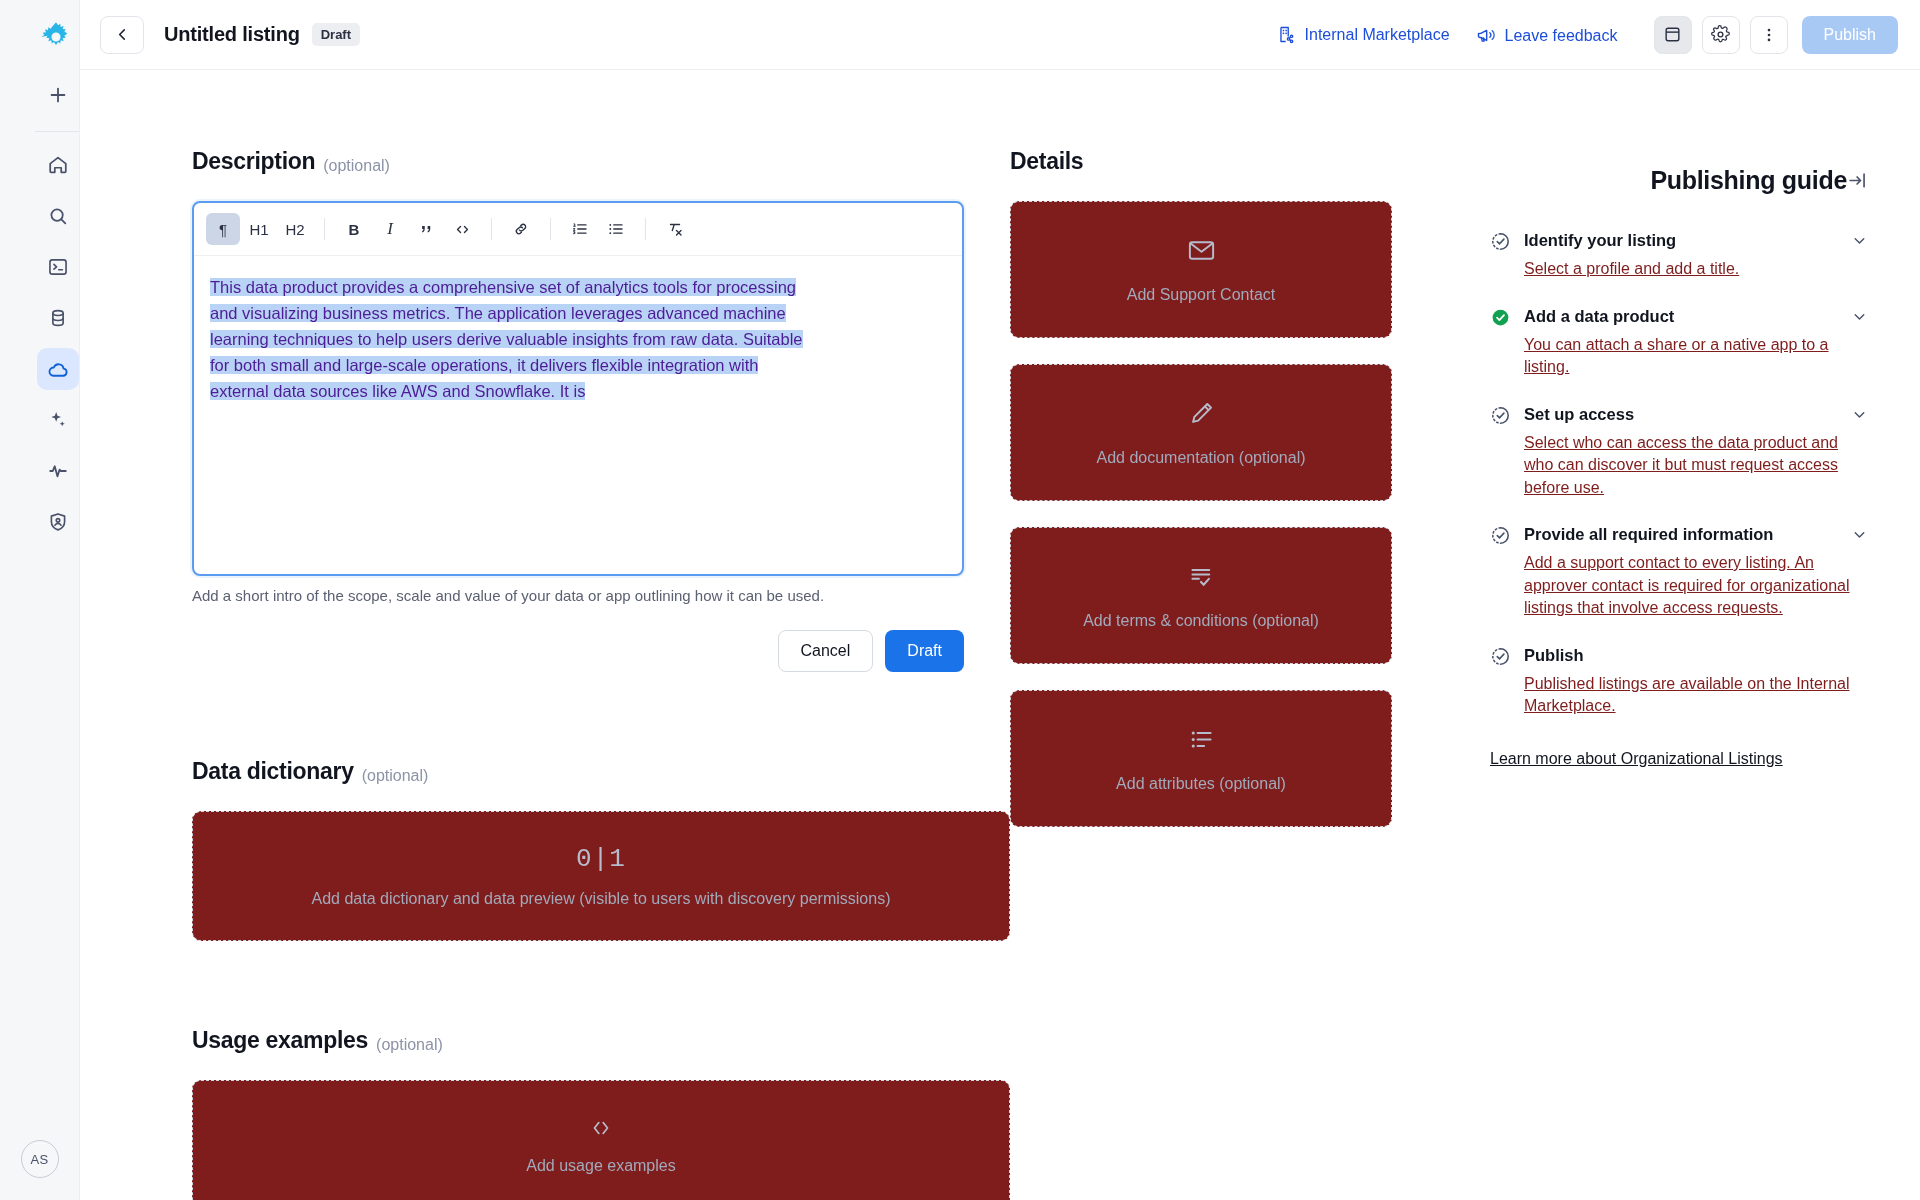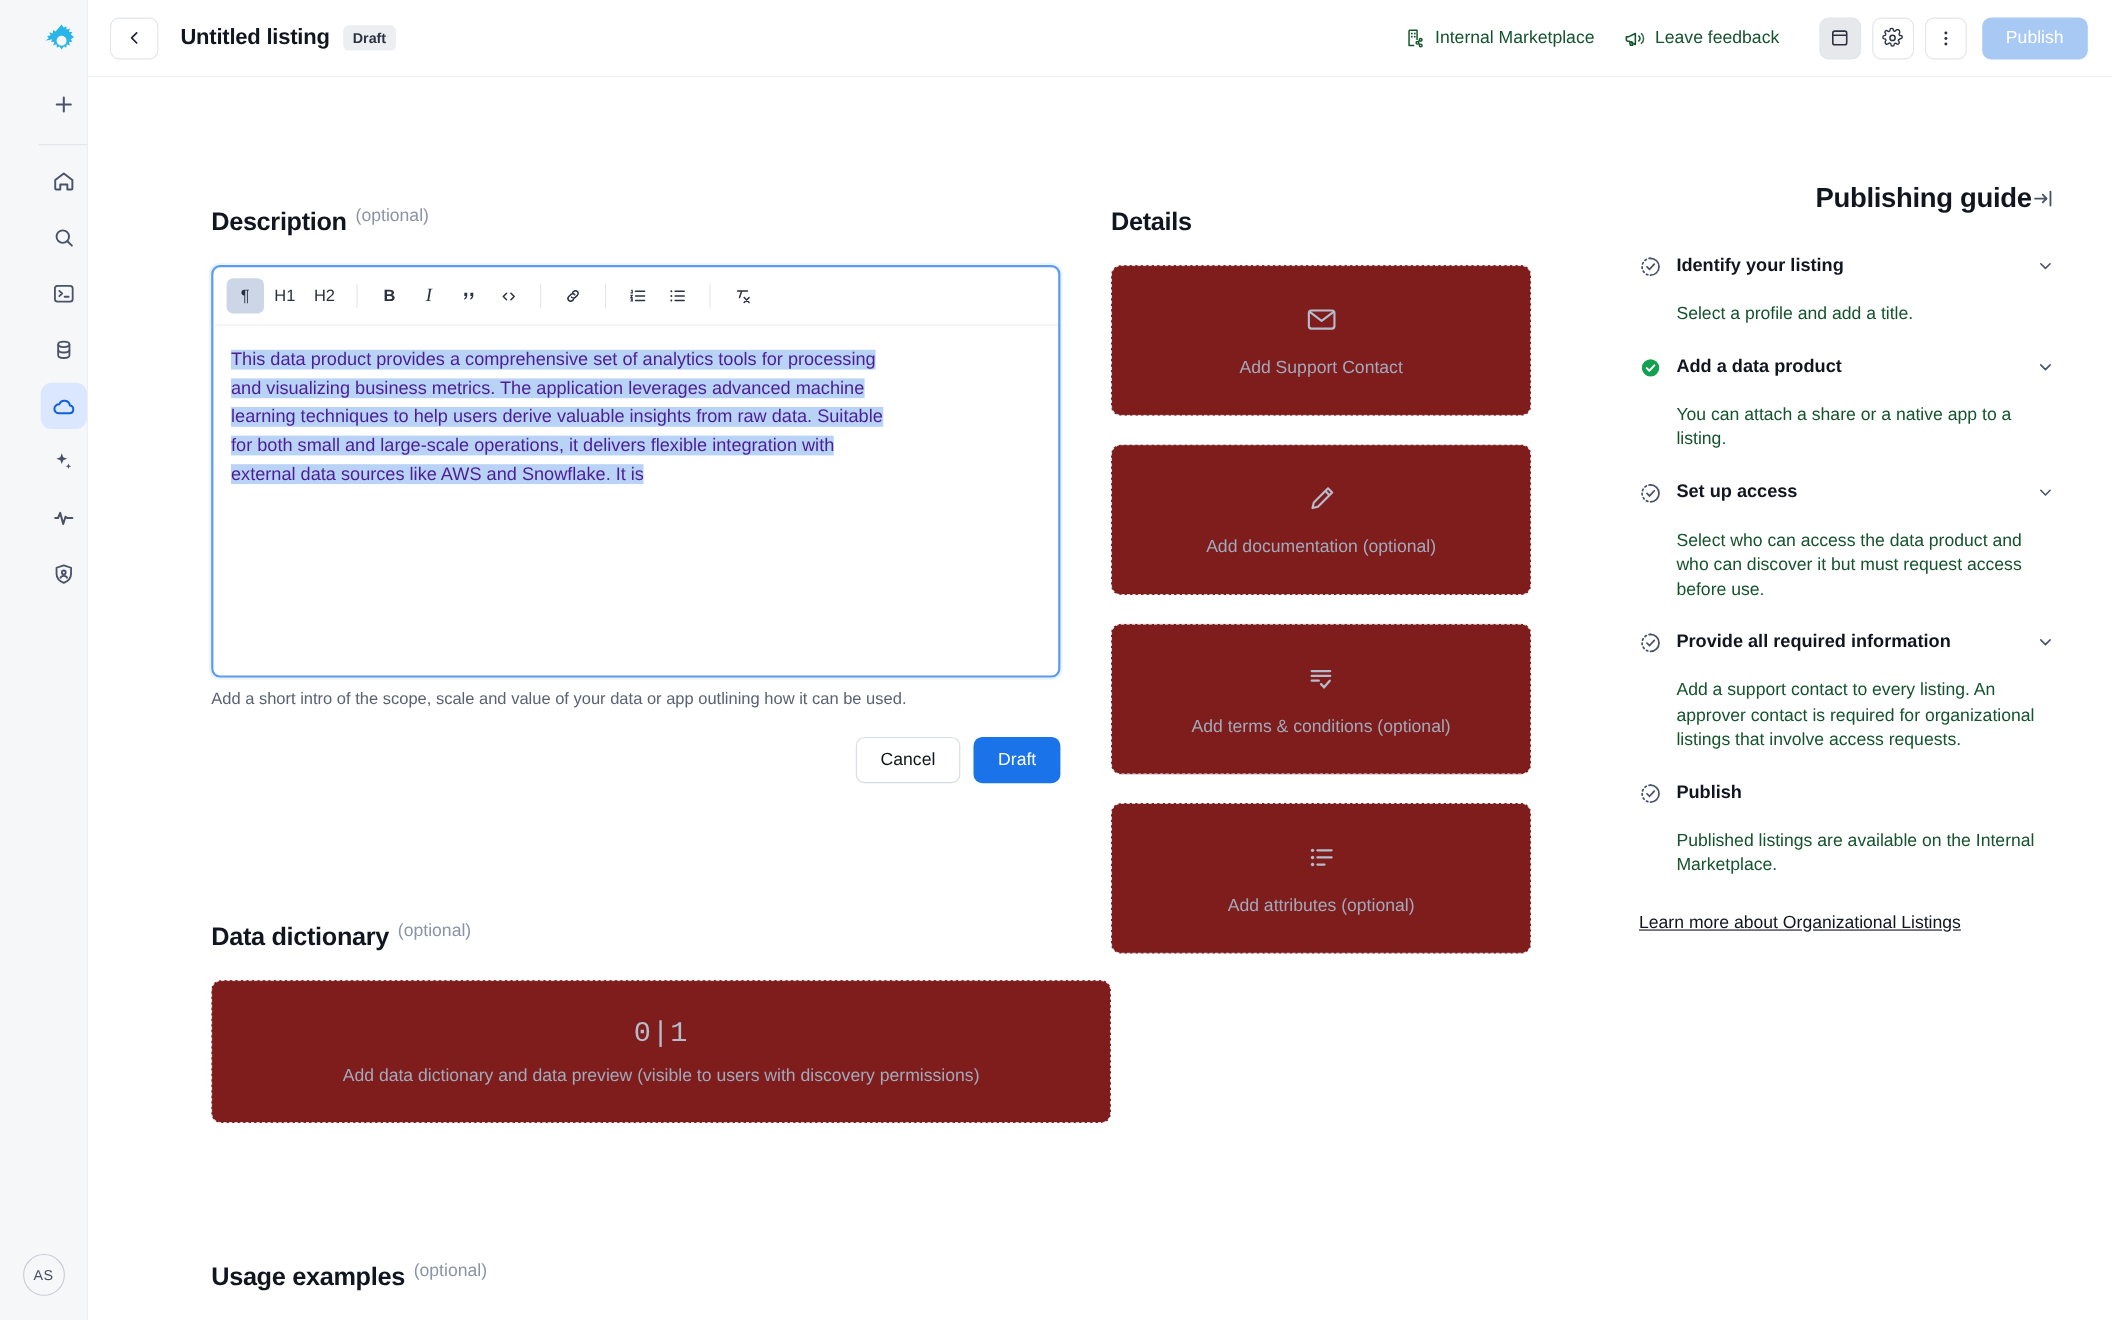--- a/index.html
+++ b/index.html
@@ -51,43 +51,43 @@
     color: #1f2533; cursor: pointer;
   }
   .title-wrap { display: flex; align-items: center; margin-left: 20px; gap: 12px; }
   .doc-title { font-size: 20px; font-weight: 700; color: #11151f; letter-spacing: -.2px; }
   .draft-chip {
     background: #eceef1; color: #2c3purple; color: #2b3142;
     font-size: 13px; font-weight: 700; padding: 4px 9px; border-radius: 5px;
   }
   .header-spacer { flex: 1; }
   .hdr-link {
-    display: flex; align-items: center; gap: 9px;
-    color: #14532d; font-size: 16px; margin-right: 26px; cursor: pointer;
+    display: flex; align-items: flex-end; gap: 9px;
+    color: #1d4ed8; font-size: 16px; margin-right: 26px; cursor: pointer;
   }
   .icon-btn {
     width: 38px; height: 38px; border: 1px solid #e2e5ea; border-radius: 8px;
     background: #fff; display: flex; align-items: center; justify-content: center;
     color: #2b3142; margin-left: 10px; cursor: pointer;
   }
   .icon-btn.pressed { background: #e6e8ec; }
   .publish-btn {
     margin-left: 14px; height: 38px; padding: 0 22px; border-radius: 8px;
     background: #a9c9f5; color: #ffffff; border: none;
     font-size: 16px; font-family: inherit; cursor: pointer;
   }
 
   
   .body { flex: 1; display: flex; min-height: 0; }
   .main-scroll { flex: 1; display: flex; min-width: 0; overflow: hidden; }
 
   .col-left { width: 930px; flex: 0 0 930px; padding: 78px 0 0 112px; }
   .col-mid  { flex: 1; padding: 78px 84px 0 0; border-right: 5px solid #eab308; }
 
-  .sec-head { display: flex; align-items: flex-start; gap: 8px; margin-bottom: 26px; margin-top: 40px; }
+  .sec-head { display: flex; align-items: flex-end; gap: 8px; margin-bottom: 26px; }
   .sec-title { font-size: 23px; font-weight: 700; color: #11151f; letter-spacing: -.3px; }
   .sec-optional { font-size: 16px; color: #8b93a7; }
 
   
   .editor-box { width: 772px; }
   .editor-shell {
     border: 2px solid #5b9bf0; border-radius: 8px; background: #fff;
     box-shadow: 0 0 0 2px rgba(91,155,240,.12);
     overflow: hidden;
   }
@@ -152,22 +152,22 @@
   .guide-head { display: flex; align-items: flex-start; justify-content: flex-end; margin-bottom: 36px; }
   .guide-title { font-size: 25px; font-weight: 700; color: #11151f; letter-spacing: -.3px; }
   .collapse-btn { color: #4a5269; cursor: pointer; padding-top: 4px; }
 
   .step { position: relative; padding-left: 34px; }
   .step-row { display: flex; align-items: center; }
   .step-ico { position: absolute; left: 0; top: 0px; width: 22px; height: 22px; }
   .step-name { font-size: 16.5px; font-weight: 700; color: #11151f; flex: 1; }
   .chev { color: #4a5269; cursor: pointer; display: flex; }
   .step-desc {
-    font-size: 16px; line-height: 22.5px; color: #14532d;
-    margin-top: 24px; padding-bottom: 26px; position: relative;
+    font-size: 16px; line-height: 22.5px; color: #7f1d1d;
+    margin-top: 8px; padding-bottom: 26px; position: relative; text-decoration: underline;
   }
   .guide-link {
     display: inline-block; margin-top: 6px; font-size: 16px; color: #11151f;
     text-decoration: underline; cursor: pointer;
   }
 </style>
 </head>
 <body>
 
 <div class="app">

